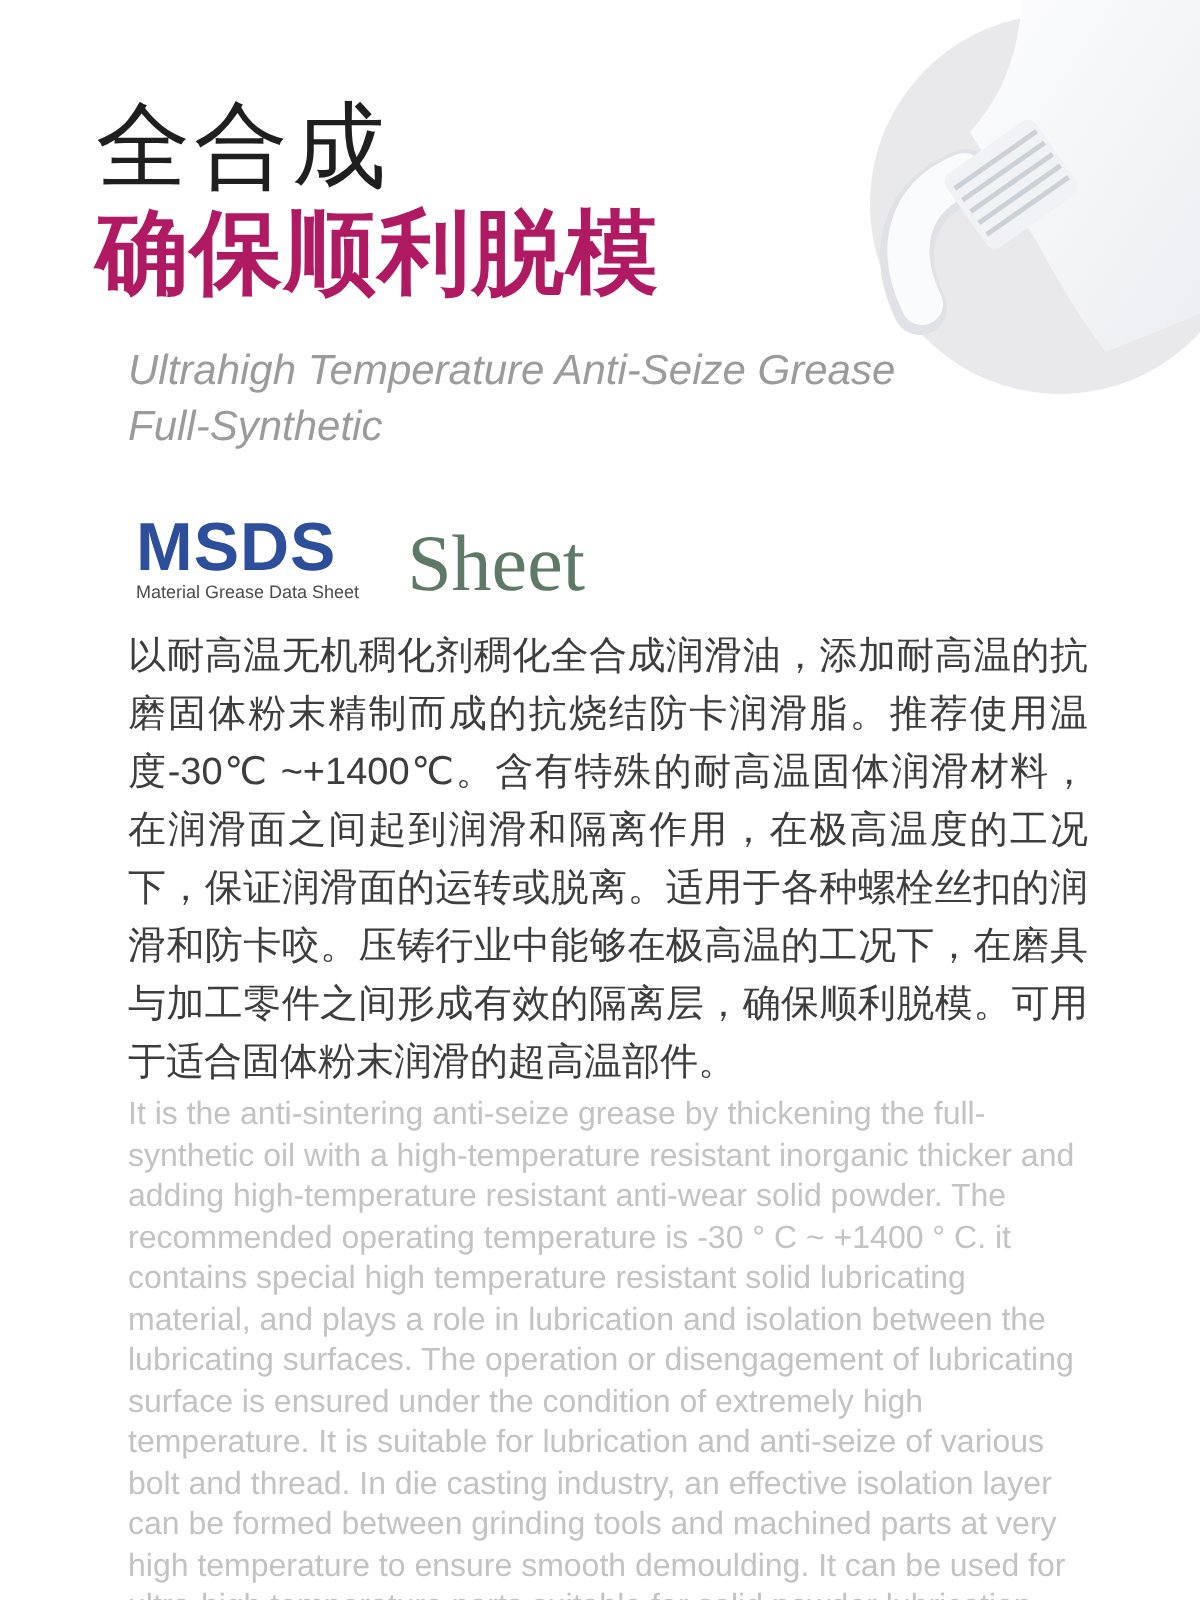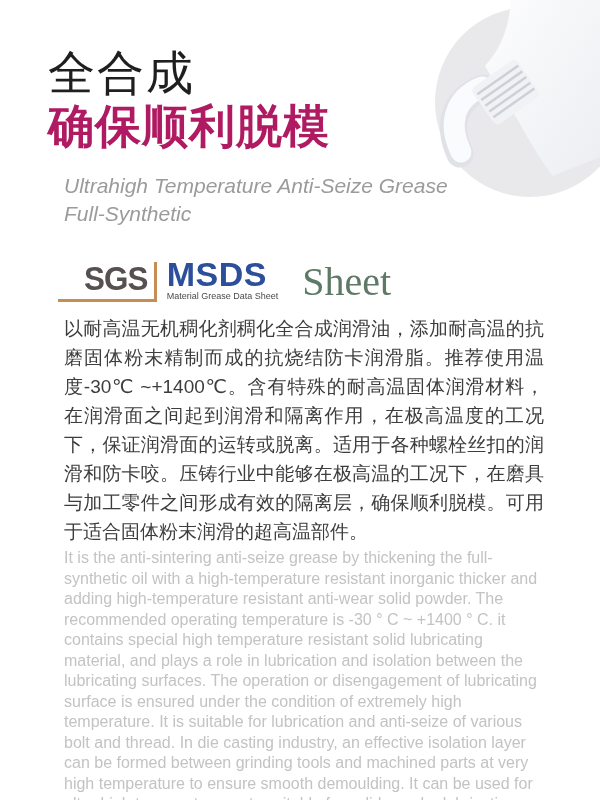--- a/index.html
+++ b/index.html
@@ -95,23 +95,20 @@
   <div class="title-block">
     <div class="title-cn">全合成</div>
     <div class="title-accent">确保顺利脱模</div>
   </div>
   <div class="subtitle-block">
     <div>Ultrahigh Temperature Anti-Seize Grease</div>
     <div>Full-Synthetic</div>
   </div>
 
   <div class="certs">
-    <div class="cert-sgs">
-      <span class="sgs-text">SGS</span>
-    </div>
     <div class="cert-msds">
       <div class="msds-text">MSDS</div>
       <div class="msds-sub">Material Grease Data Sheet</div>
     </div>
     <div class="cert-rohs">
       <span>Sheet</span>
     </div>
   </div>
 
   <p class="desc-cn">以耐高温无机稠化剂稠化全合成润滑油，添加耐高温的抗磨固体粉末精制而成的抗烧结防卡润滑脂。推荐使用温度-30℃ ~+1400℃。含有特殊的耐高温固体润滑材料，在润滑面之间起到润滑和隔离作用，在极高温度的工况下，保证润滑面的运转或脱离。适用于各种螺栓丝扣的润滑和防卡咬。压铸行业中能够在极高温的工况下，在磨具与加工零件之间形成有效的隔离层，确保顺利脱模。可用于适合固体粉末润滑的超高温部件。</p>

